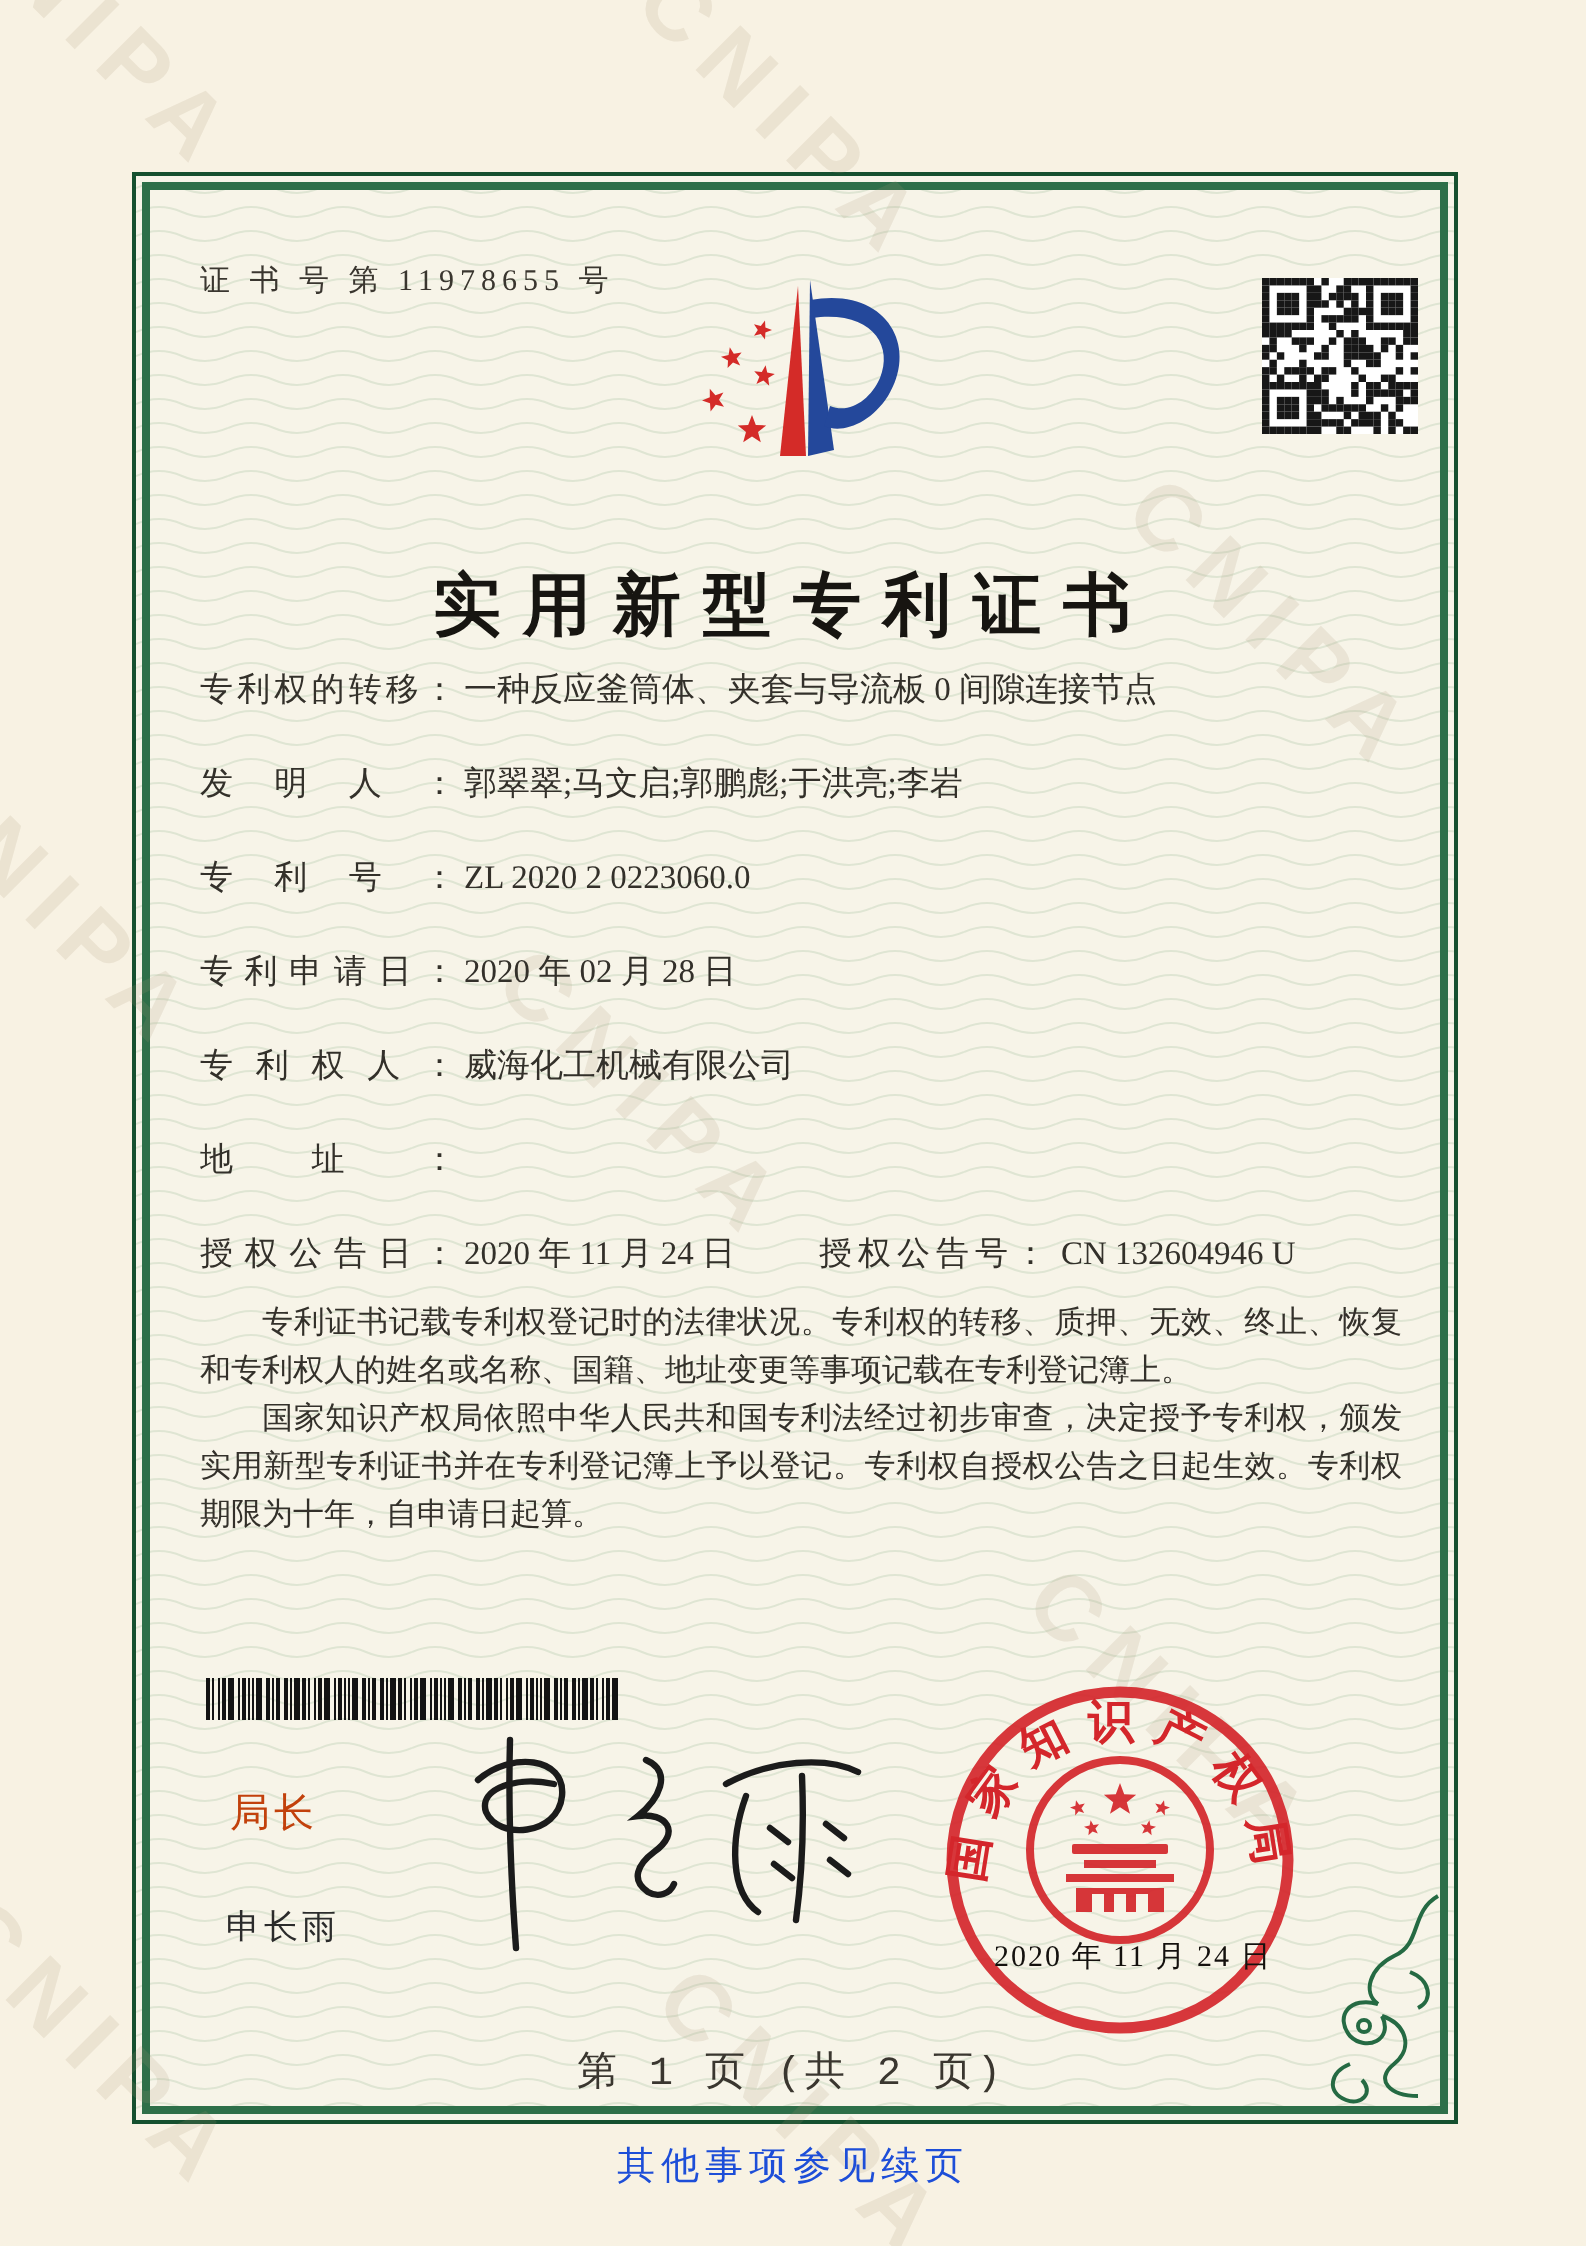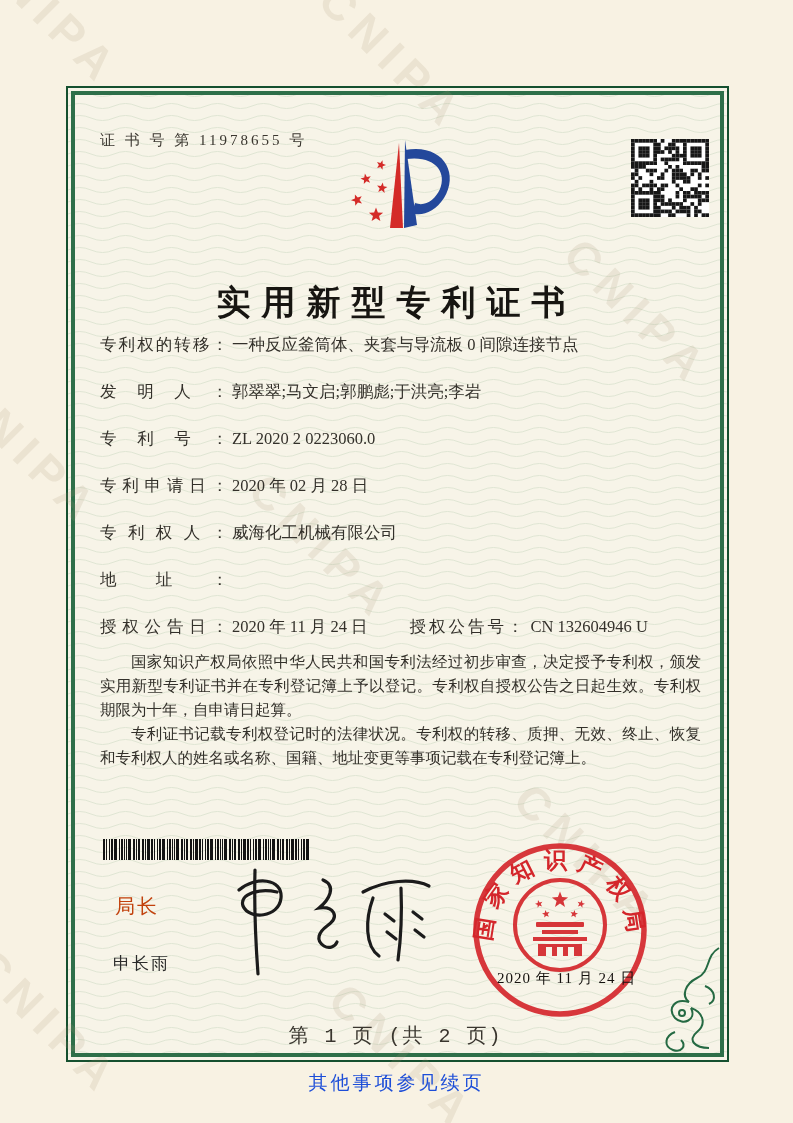--- a/index.html
+++ b/index.html
@@ -359,22 +359,22 @@
     </div>
     <div class="row">
       <span class="label">授权公告日：</span>
       <span class="value">2020 年 11 月 24 日</span>
       <span class="label2">授权公告号：</span>
       <span class="value">CN 132604946 U</span>
     </div>
   </div>
 
   <div class="content paras">
+    <p>专利证书记载专利权登记时的法律状况。专利权的转移、质押、无效、终止、恢复和专利权人的姓名或名称、国籍、地址变更等事项记载在专利登记簿上。</p>
     <p>国家知识产权局依照中华人民共和国专利法经过初步审查，决定授予专利权，颁发实用新型专利证书并在专利登记簿上予以登记。专利权自授权公告之日起生效。专利权期限为十年，自申请日起算。</p>
-    <p>专利证书记载专利权登记时的法律状况。专利权的转移、质押、无效、终止、恢复和专利权人的姓名或名称、国籍、地址变更等事项记载在专利登记簿上。</p>
   </div>
 
   <div class="content barcode">
       <i style="width:2px;margin-right:1px"></i>
       <i style="width:1px;margin-right:2px"></i>
       <i style="width:1px;margin-right:1px"></i>
       <i style="width:2px;margin-right:1px"></i>
       <i style="width:3px;margin-right:2px"></i>
       <i style="width:1px;margin-right:1px"></i>
       <i style="width:2px;margin-right:1px"></i>

